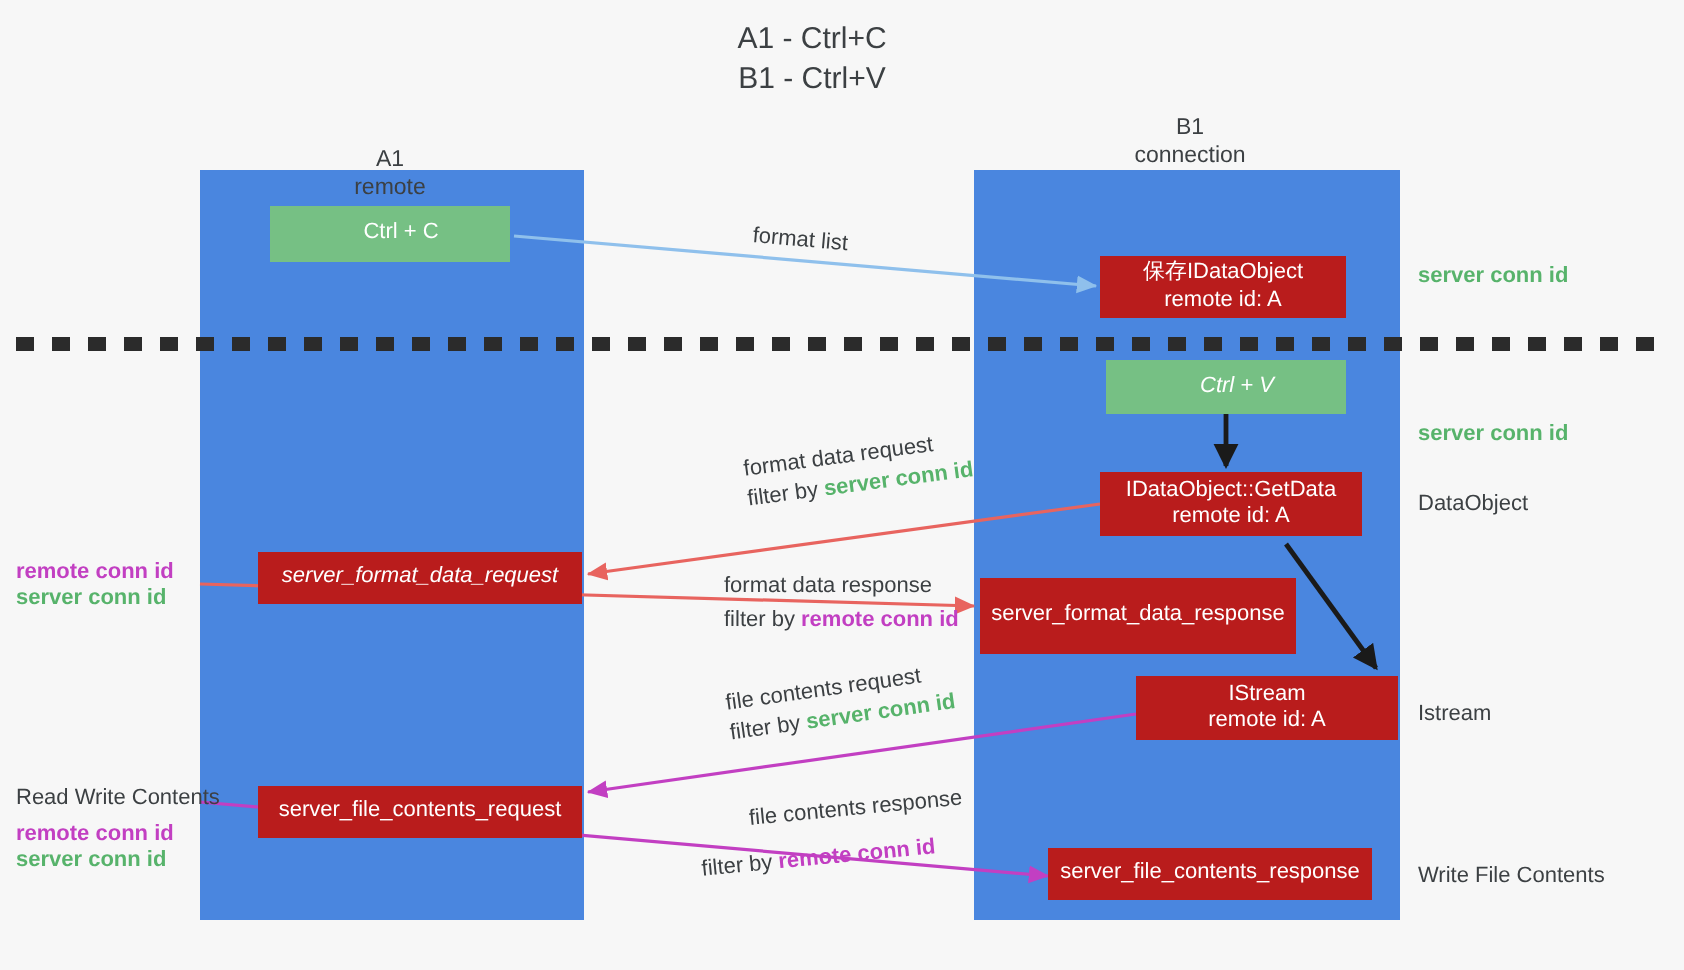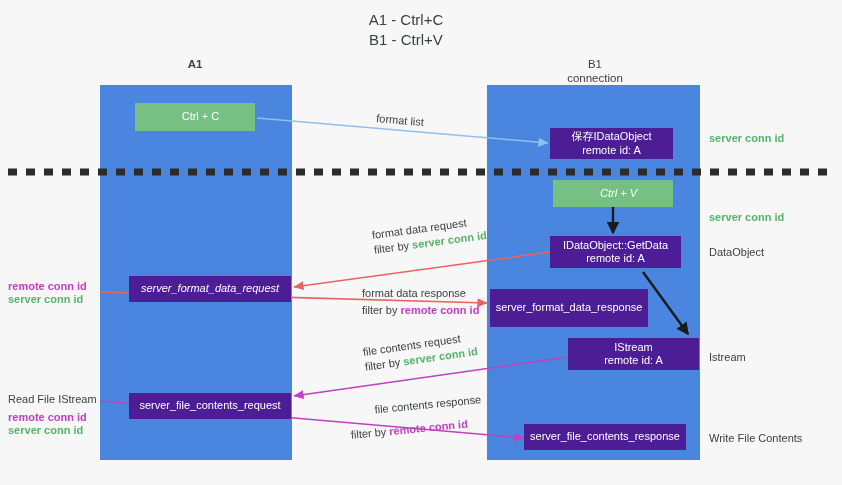--- a/index.html
+++ b/index.html
@@ -34,39 +34,39 @@
     white-space: pre-line;
   }
 
   
   .col-head {
     text-align: center;
     font-size: 11.5px;
     line-height: 14px;
     color: #3c4043;
   }
-  #head-a1 { left: 130px; top: 57px; width: 130px; font-weight: bold; }
+  #head-a1 { left: 130px; top: 73px; width: 130px; }
   #head-b1 { left: 530px; top: 57px; width: 130px; }
 
   
   .box {
     box-sizing: border-box;
     display: flex;
     flex-direction: column;
     align-items: center;
     justify-content: center;
     text-align: center;
     color: #ffffff;
     font-size: 11px;
     line-height: 13.5px;
     padding: 2px 4px;
     white-space: pre-line;
   }
   .box.green  { background: #76c084; padding-left: 15px; }
-  .box.orange { background: #4c1d95; }
+  .box.orange { background: #b91c1c; }
 
   
   .note {
     font-size: 11px;
     line-height: 14px;
     white-space: pre-line;
   }
   .green-txt  { color: #57b36b; font-weight: bold; }
   .purple-txt { color: #c23fc2; font-weight: bold; }
   .plain-txt  { color: #3c4043; }
@@ -120,20 +120,21 @@
   <line x1="568" y1="357" x2="294" y2="396" stroke="#c23fc2" stroke-width="1.6" marker-end="url(#ah-magenta)"></line>
 
   <line x1="100" y1="401" x2="524" y2="438" stroke="#c23fc2" stroke-width="1.6" marker-end="url(#ah-magenta)"></line>
 </svg>
 
 <div class="abs" id="title">A1 - Ctrl+C
 B1 - Ctrl+V</div>
 
 <div class="abs col-head" id="head-a1">
   <div>A1</div>
+  <div>remote</div>
 </div>
 <div class="abs col-head" id="head-b1">
   <div>B1</div>
   <div>connection</div>
 </div>
 
 <div class="abs box green" style="left:135px; top:103px; width:120px; height:28px;">Ctrl + C</div>
 
 <div class="abs box orange" style="left:129px; top:276px; width:162px; height:26px;font-style:italic;">server_format_data_request</div>
 
@@ -156,21 +157,21 @@
 
 <div class="abs note green-txt" style="left:709px; top:131px;">server conn id</div>
 <div class="abs note green-txt" style="left:709px; top:210px;">server conn id</div>
 <div class="abs note plain-txt" style="left:709px; top:245px;">DataObject</div>
 <div class="abs note plain-txt" style="left:709px; top:350px;">Istream</div>
 <div class="abs note plain-txt" style="left:709px; top:431px;">Write File Contents</div>
 
 <div class="abs note purple-txt" style="left:8px; top:279px;">remote conn id</div>
 <div class="abs note green-txt" style="left:8px; top:292px;">server conn id</div>
 
-<div class="abs note plain-txt" style="left:8px; top:392px;">Read File IStream</div>
+<div class="abs note plain-txt" style="left:8px; top:392px;">Read Write Contents</div>
 <div class="abs note purple-txt" style="left:8px; top:410px;">remote conn id</div>
 <div class="abs note green-txt" style="left:8px; top:423px;">server conn id</div>
 
 <div class="abs arrow-label" style="left:377px; top:111px; transform:rotate(5deg);">format list</div>
 
 <div class="abs arrow-label" style="left:371px; top:228px; transform:rotate(-7.5deg);">
   <div>format data request</div>
   <div>
     <span>filter by </span><b class="green-txt">server conn id</b>
   </div>

